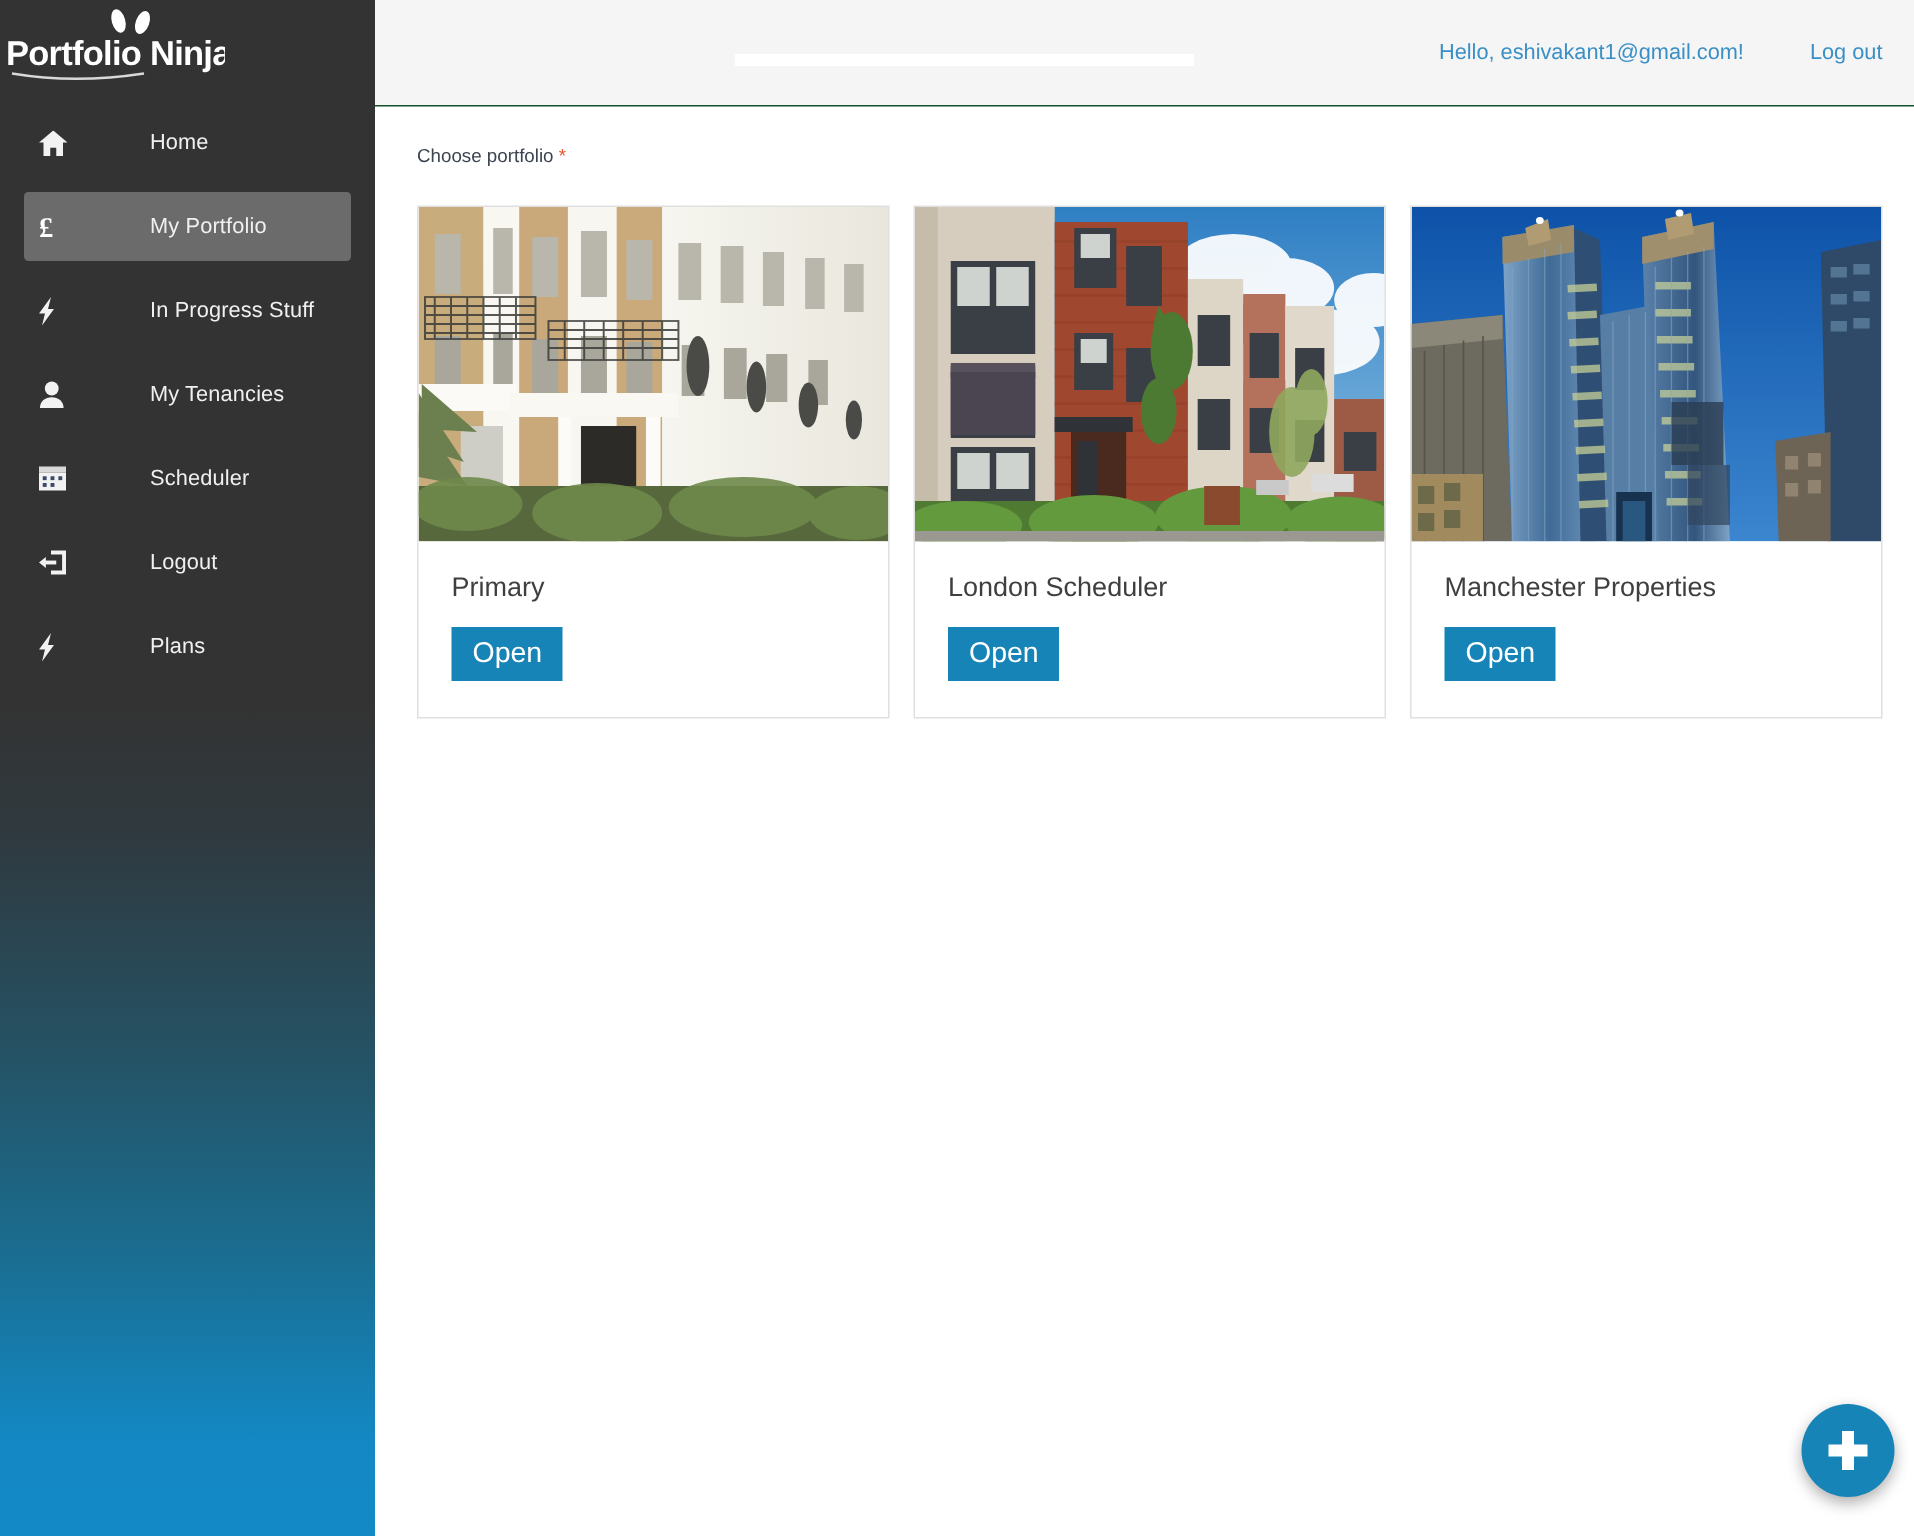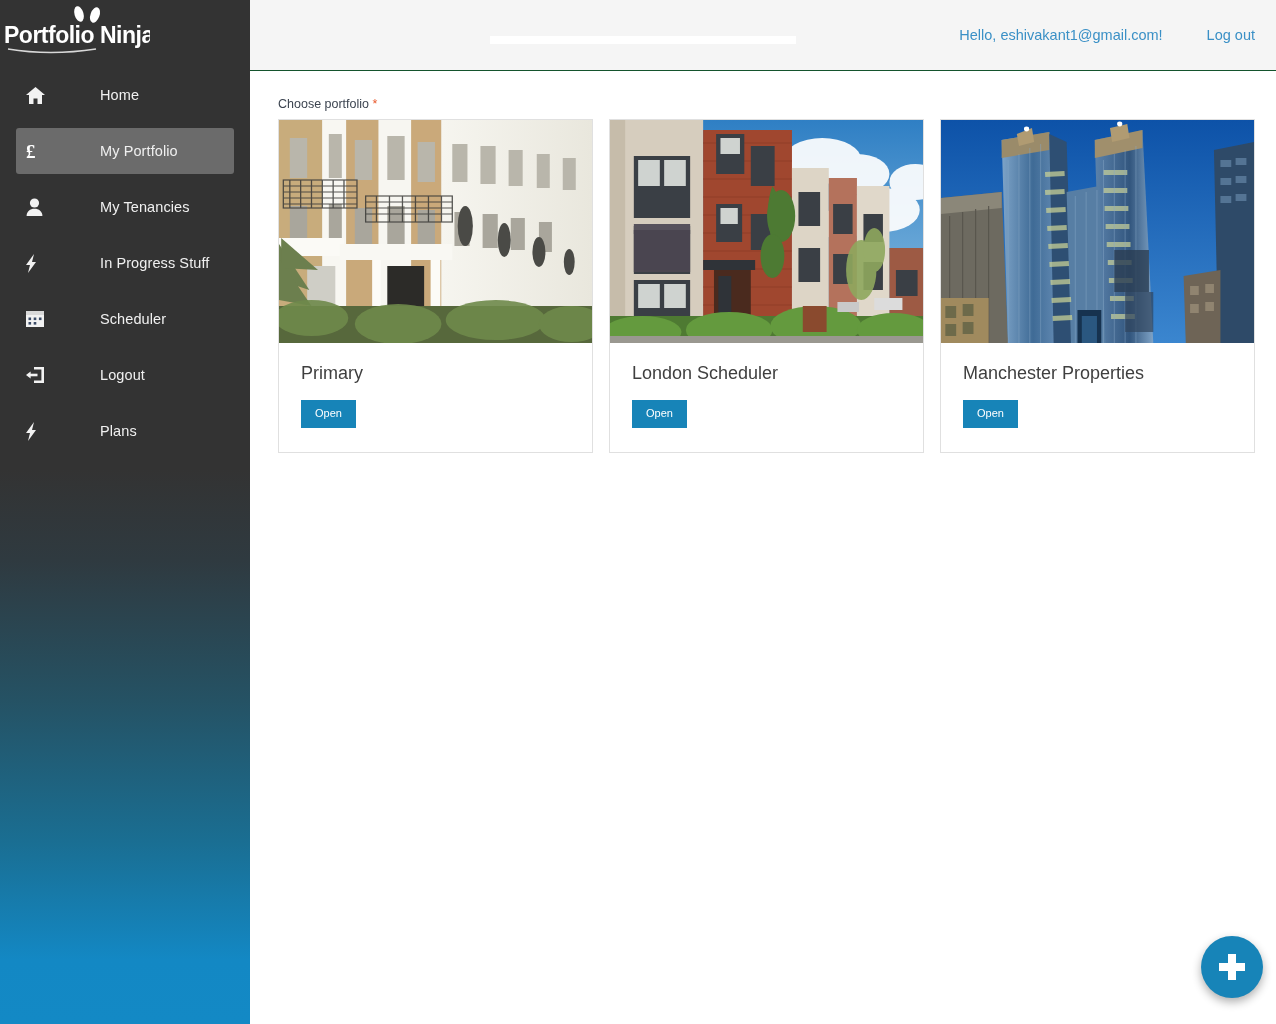--- a/index.html
+++ b/index.html
@@ -111,21 +111,21 @@
     text-decoration: none;
     cursor: pointer;
     white-space: nowrap;
   }
 
   .content { padding: 26px 28px 0 28px; }
 
   .field-label {
     font-size: 12.5px;
     color: #3c4450;
-    margin-bottom: 8px;
+    margin-bottom: 26px;
   }
   .req-star { color: #e8572a; font-size: 12.5px; }
 
   .card-row { display: flex; gap: 16px; }
 
   .card {
     width: 315px;
     border: 1px solid #e0e0e0;
     background: #ffffff;
     overflow: hidden;
@@ -141,21 +141,21 @@
     color: #3f3f3f;
     font-weight: normal;
     margin-bottom: 16px;
     white-space: nowrap;
   }
 
   .open-btn {
     display: inline-block;
     background: #1784b8;
     color: #ffffff;
-    font-size: 11px;
+    font-size: 19px;
     font-family: "Liberation Sans", sans-serif;
     padding: 8px 14px 9px 14px;
     border: none;
     cursor: pointer;
     line-height: 1;
   }
 
   
   .fab {
     position: absolute;
@@ -213,35 +213,35 @@
         <span class="nav-icon">
           <svg width="17" height="19" viewBox="0 0 17 19">
               <text x="0" y="16" font-family="'Liberation Serif', serif" font-size="19" font-weight="bold" fill="#ffffff">£</text>
             </svg>
         </span>
         <span class="nav-label">My Portfolio</span>
       </div>
 
       <div class="nav-item">
         <span class="nav-icon">
+          <svg width="12" height="19" viewBox="0 0 12 19">
+              <path d="M8 0 0 11h4l-2 8 8-11H6z" fill="#f2f2f2"></path>
+            </svg>
+        </span>
+        <span class="nav-label">In Progress Stuff</span>
+      </div>
+
+      <div class="nav-item">
+        <span class="nav-icon">
           <svg width="17" height="18" viewBox="0 0 17 18">
               <circle cx="8.5" cy="5" r="4.6" fill="#f2f2f2"></circle>
               <path d="M0.6 18c0-4.5 3.5-7.2 7.9-7.2s7.9 2.7 7.9 7.2z" fill="#f2f2f2"></path>
             </svg>
         </span>
         <span class="nav-label">My Tenancies</span>
-      </div>
-
-      <div class="nav-item">
-        <span class="nav-icon">
-          <svg width="12" height="19" viewBox="0 0 12 19">
-              <path d="M8 0 0 11h4l-2 8 8-11H6z" fill="#f2f2f2"></path>
-            </svg>
-        </span>
-        <span class="nav-label">In Progress Stuff</span>
       </div>
 
       <div class="nav-item">
         <span class="nav-icon">
           <svg width="18" height="18" viewBox="0 0 18 18">
             <rect x="0" y="1" width="18" height="4" fill="#d9d9d9"></rect>
             <rect x="0" y="5" width="18" height="12" fill="#f2f2f2"></rect>
             <rect x="2.5" y="7.5" width="2.6" height="2.6" fill="#3b4b66"></rect>
             <rect x="7.7" y="7.5" width="2.6" height="2.6" fill="#3b4b66"></rect>
             <rect x="12.9" y="7.5" width="2.6" height="2.6" fill="#3b4b66"></rect>

